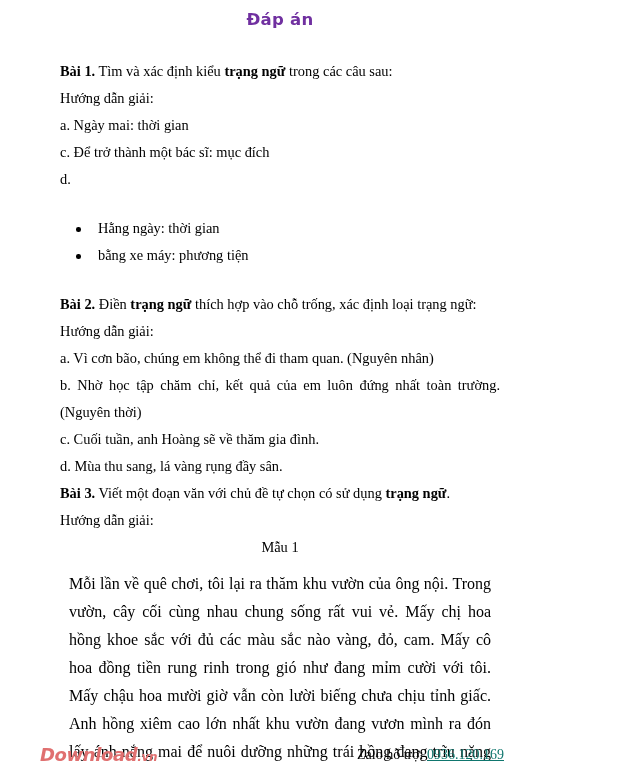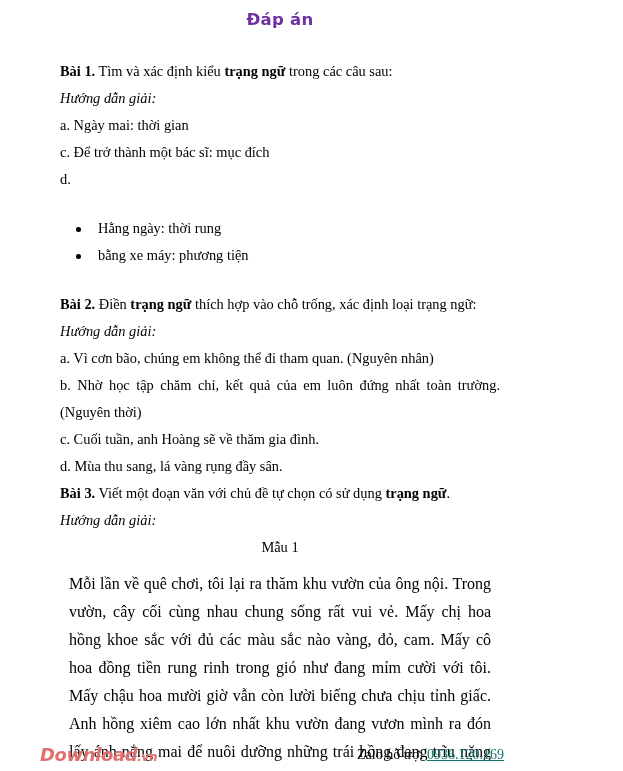--- a/index.html
+++ b/index.html
@@ -47,21 +47,21 @@
     white-space: normal;
   }
   .line.justify {
     text-align: justify;
     text-justify: inter-word;
   }
   .line.center {
     text-align: center;
   }
   .bold { font-weight: bold; }
-  .italic { font-style: italic; }
+  .italic { }
   .gap-lg { height: 22px; }
   ul.bullets {
     list-style: none;
     margin: 0;
     padding: 0 0 0 10px;
   }
   ul.bullets li {
     position: relative;
     padding-left: 28px;
     line-height: 27px;
@@ -135,21 +135,21 @@
 
     <p class="line italic">Hướng dẫn giải:</p>
 
     <p class="line">a.  Ngày mai: thời gian</p>
     <p class="line">c. Để trở thành một bác sĩ: mục đích</p>
     <p class="line">d.</p>
 
     <div class="gap-lg"></div>
 
     <ul class="bullets">
-      <li>Hằng ngày: thời rung</li>
+      <li>Hằng ngày: thời gian</li>
       <li>bằng xe máy: phương tiện</li>
     </ul>
 
     <div class="gap-lg"></div>
 
     <p class="line"><span class="bold">Bài 2.</span><span> Điền </span><span class="bold">trạng ngữ</span><span> thích hợp vào chỗ trống, xác định loại trạng ngữ:</span></p>
 
     <p class="line italic">Hướng dẫn giải:</p>
 
     <p class="line">a. Vì cơn bão, chúng em không thể đi tham quan. (Nguyên nhân)</p>

